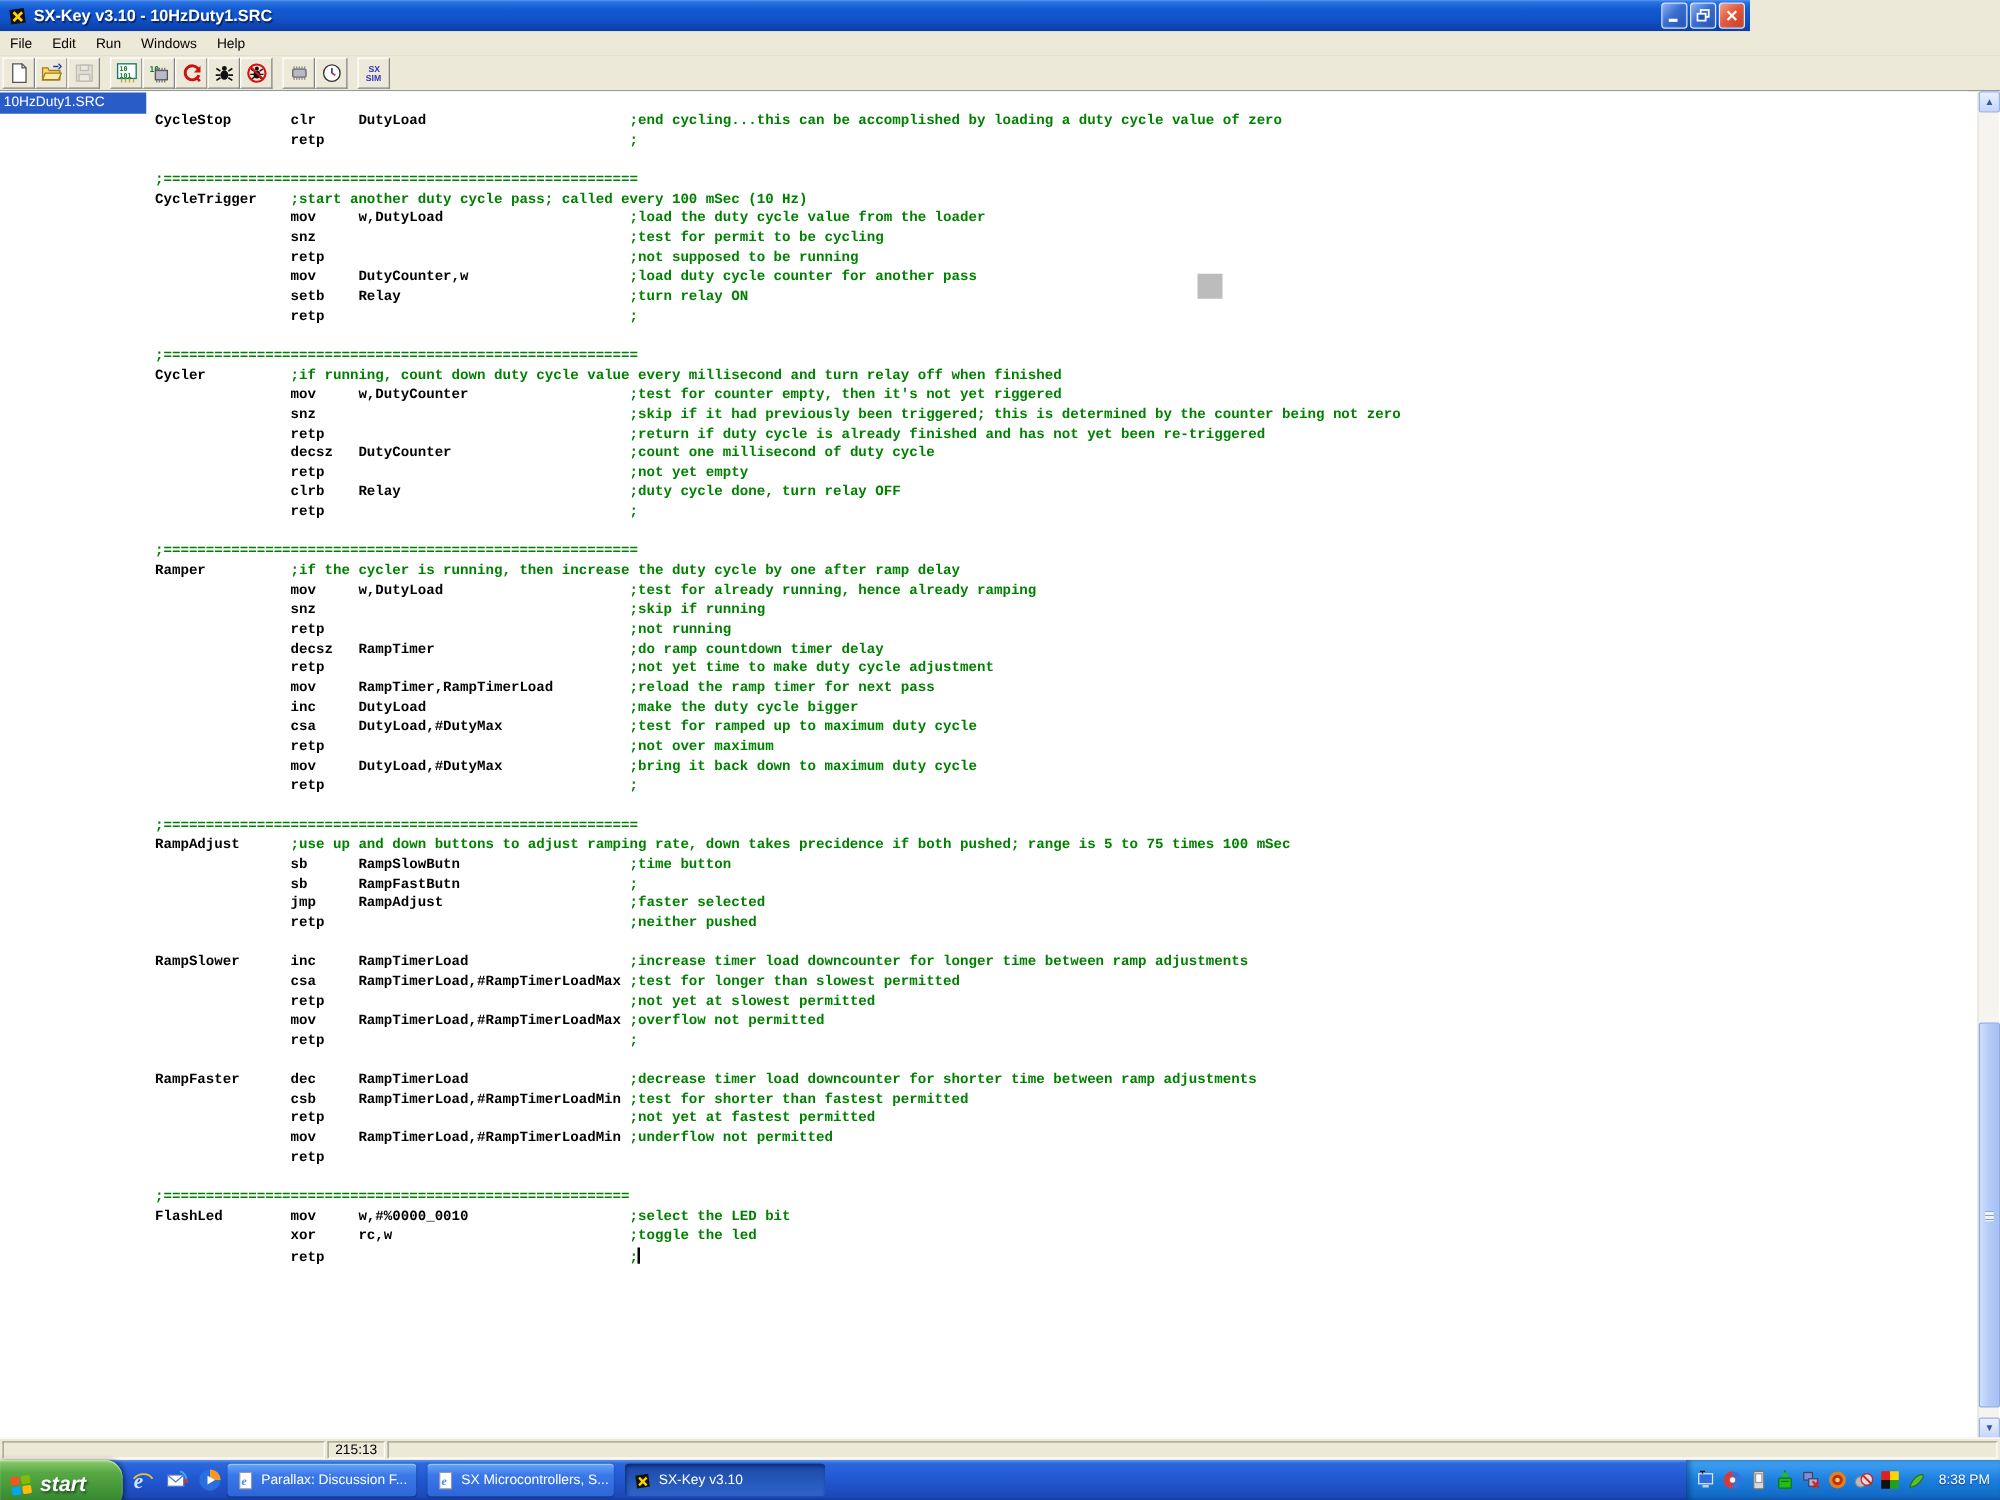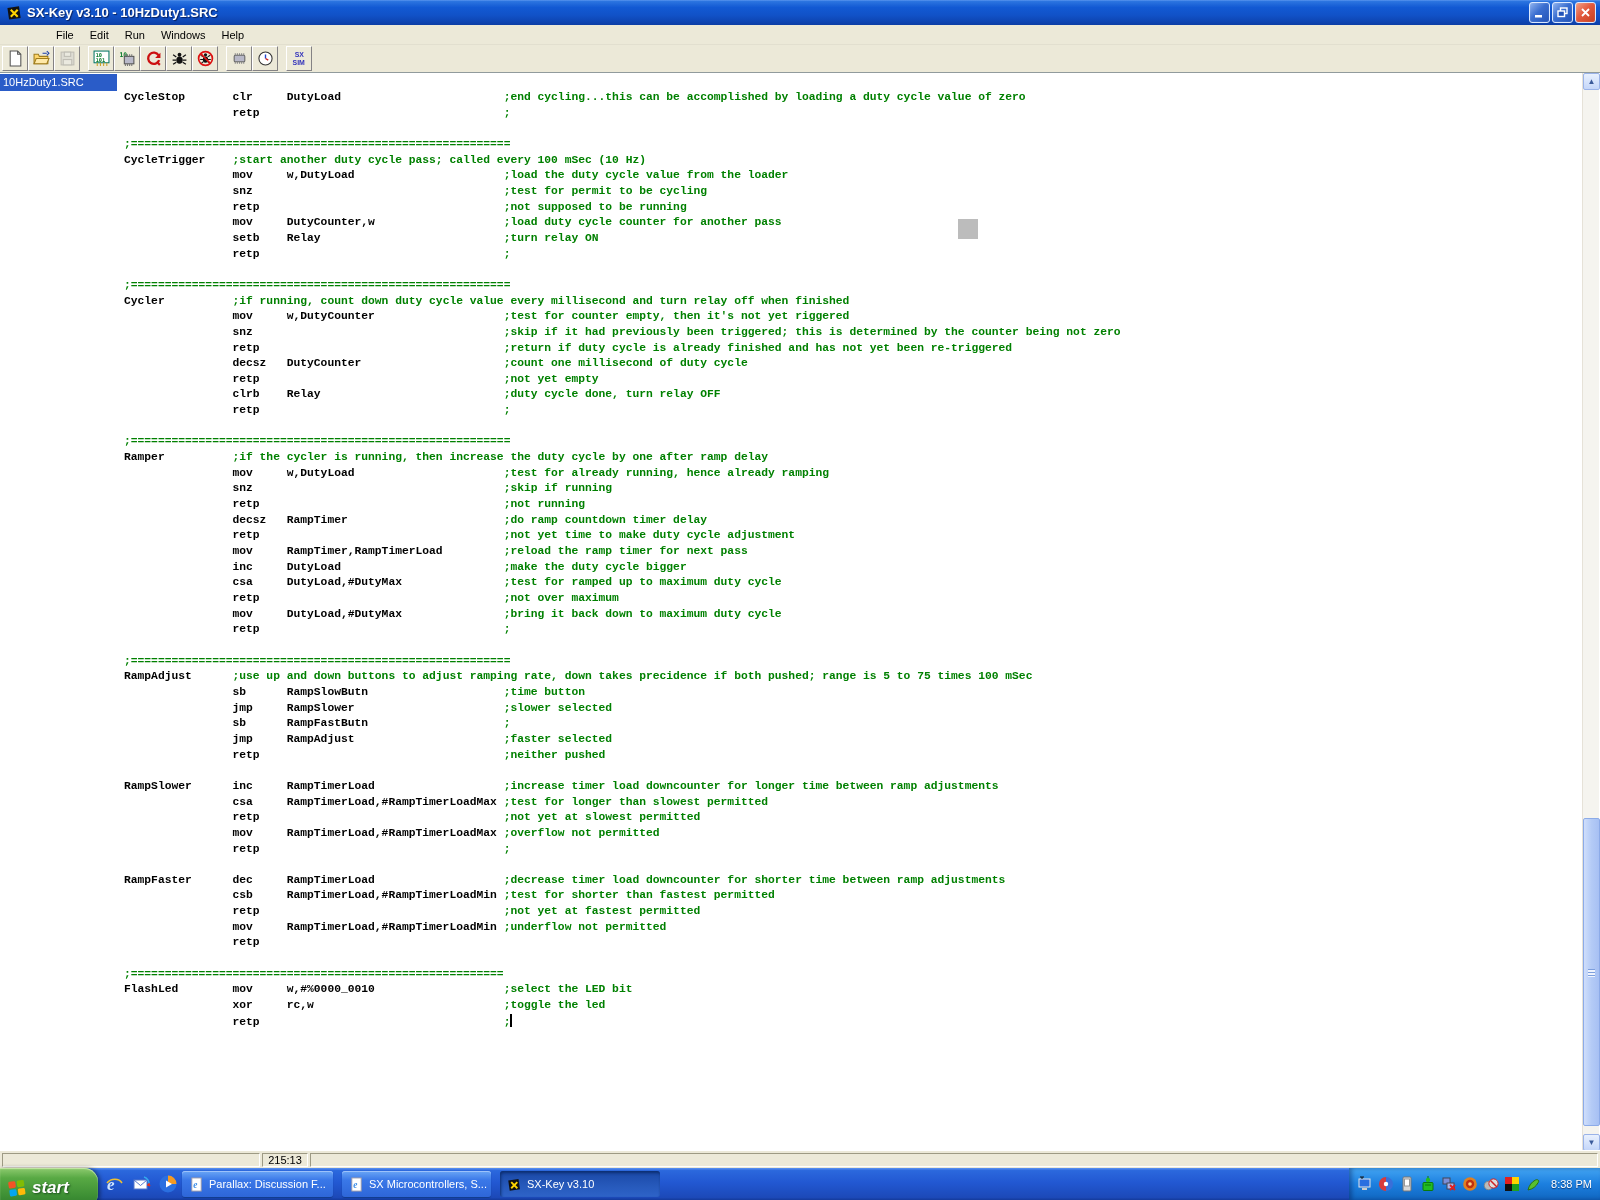--- a/index.html
+++ b/index.html
@@ -1,32 +1,32 @@
 <!DOCTYPE html>
 <html><head>
 <meta charset="utf-8">
 <style>
   html,body{margin:0;padding:0;background:#000;}
   *{box-sizing:border-box;}
   .screen{position:relative;width:1600px;height:1200px;overflow:hidden;background:#ece9d8;
           font-family:"Liberation Sans",sans-serif;}
   
-  .titlebar{position:absolute;top:0;left:0;width:1600px;height:25px;
+  .titlebar{position:absolute;top:0;left:0;width:1400px;height:25px;
     background:linear-gradient(180deg,#5a96ee 0%,#2b74e0 6%,#1259d3 30%,#1152c8 60%,#0e46b4 85%,#0c3da5 100%);
     display:flex;align-items:center;padding:0 4px;}
   .titlebar .app-ic{width:17px;height:17px;margin:0 4px 0 2px;flex:0 0 auto;}
   .titlebar .title{color:#fff;font-weight:bold;font-size:13px;text-shadow:1px 1px 1px rgba(0,0,30,.6);flex:1;}
   .wbtn{width:21px;height:21px;border-radius:3px;border:1px solid #dbe9ff;margin-left:2px;
     display:flex;align-items:center;justify-content:center;
     background:linear-gradient(135deg,#8fb3ef 0%,#3a6ed0 45%,#2253b8 100%);box-shadow:inset 0 0 2px #fff3;}
   .wbtn.close{background:linear-gradient(135deg,#f0a088 0%,#e35a3e 45%,#c63f1f 100%);}
   .wbtn svg{width:13px;height:13px;}
   
   .menubar{position:absolute;top:25px;left:0;width:1600px;height:20px;background:#ece9d8;
-    display:flex;align-items:center;font-size:11px;color:#000;border-bottom:1px solid #e2dfcf;padding-left:48px;}
+    display:flex;align-items:center;font-size:11px;color:#000;border-bottom:1px solid #e2dfcf;}
   .menu-item{padding:3px 8px;}
   
   .toolbar{position:absolute;top:45px;left:0;width:1600px;height:27px;background:#ece9d8;
     display:flex;align-items:center;padding-left:2px;}
   .tbtn{width:26px;height:25px;background:#ece9d8;border:1px solid;border-color:#fff #848284 #848284 #fff;
     display:flex;align-items:center;justify-content:center;margin-right:0px;}
   .tbtn.gap{margin-left:8px;}
   .tbtn svg{width:17px;height:17px;}
   .tbtn.disabled svg{opacity:.45;filter:grayscale(1);}
   
@@ -245,21 +245,20 @@
           <div class="ln"><span>                mov     RampTimer,RampTimerLoad         </span><span class="cmt">;reload the ramp timer for next pass</span></div>
           <div class="ln"><span>                inc     DutyLoad                        </span><span class="cmt">;make the duty cycle bigger</span></div>
           <div class="ln"><span>                csa     DutyLoad,#DutyMax               </span><span class="cmt">;test for ramped up to maximum duty cycle</span></div>
           <div class="ln"><span>                retp                                    </span><span class="cmt">;not over maximum</span></div>
           <div class="ln"><span>                mov     DutyLoad,#DutyMax               </span><span class="cmt">;bring it back down to maximum duty cycle</span></div>
           <div class="ln"><span>                retp                                    </span><span class="cmt">;</span></div>
           <div class="ln"></div>
           <div class="ln"><span class="cmt">;========================================================</span></div>
           <div class="ln"><span>RampAdjust      </span><span class="cmt">;use up and down buttons to adjust ramping rate, down takes precidence if both pushed; range is 5 to 75 times 100 mSec</span></div>
           <div class="ln"><span>                sb      RampSlowButn                    </span><span class="cmt">;time button</span></div>
-          <div class="ln"><span>                jmp     RampSlower                      </span><span class="cmt">;slower selected</span></div>
           <div class="ln"><span>                sb      RampFastButn                    </span><span class="cmt">;</span></div>
           <div class="ln"><span>                jmp     RampAdjust                      </span><span class="cmt">;faster selected</span></div>
           <div class="ln"><span>                retp                                    </span><span class="cmt">;neither pushed</span></div>
           <div class="ln"></div>
           <div class="ln"><span>RampSlower      inc     RampTimerLoad                   </span><span class="cmt">;increase timer load downcounter for longer time between ramp adjustments</span></div>
           <div class="ln"><span>                csa     RampTimerLoad,#RampTimerLoadMax </span><span class="cmt">;test for longer than slowest permitted</span></div>
           <div class="ln"><span>                retp                                    </span><span class="cmt">;not yet at slowest permitted</span></div>
           <div class="ln"><span>                mov     RampTimerLoad,#RampTimerLoadMax </span><span class="cmt">;overflow not permitted</span></div>
           <div class="ln"><span>                retp                                    </span><span class="cmt">;</span></div>
           <div class="ln"></div>

